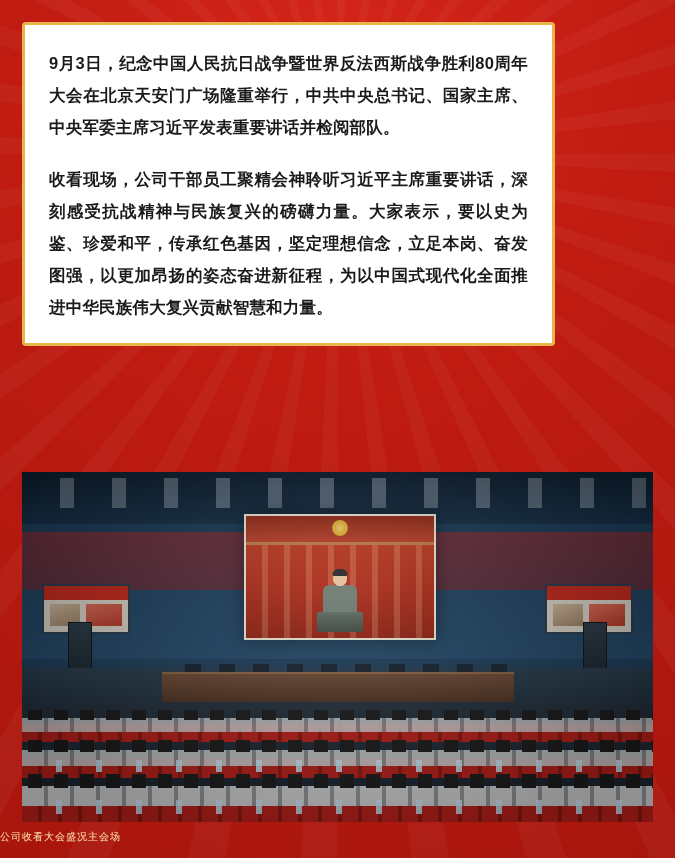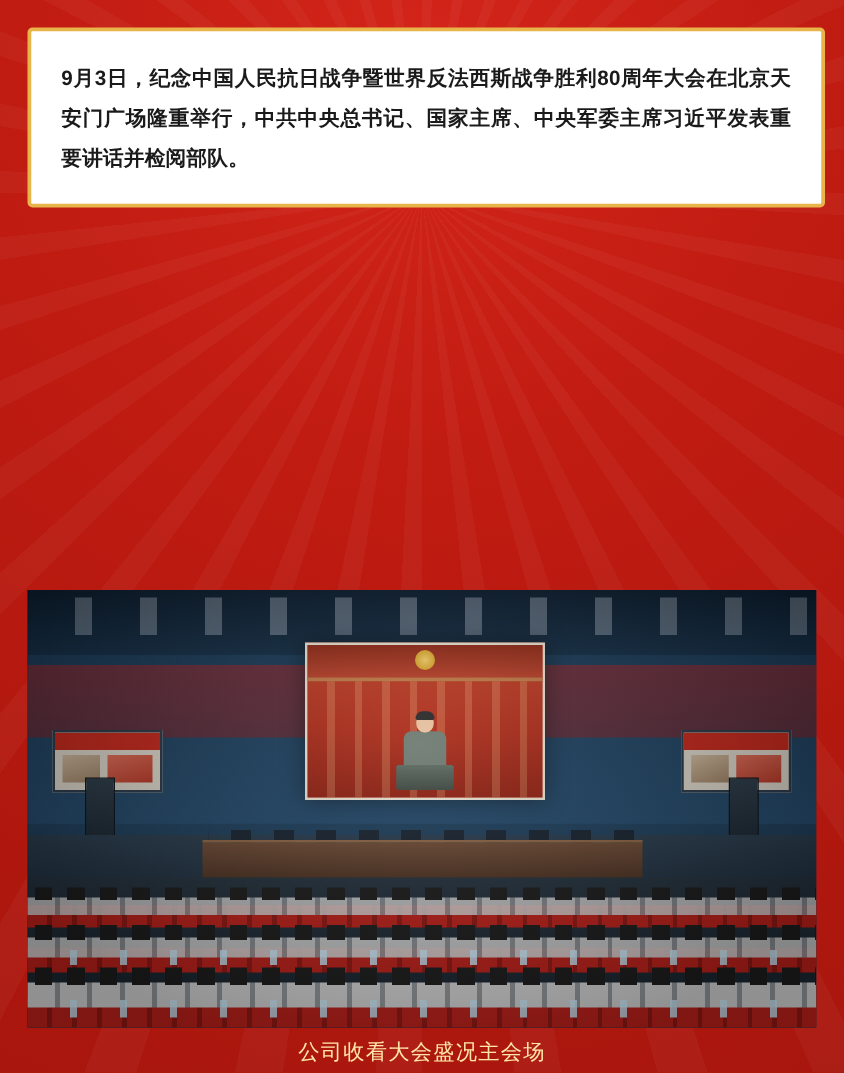--- a/index.html
+++ b/index.html
@@ -27,21 +27,21 @@
     background:
       repeating-conic-gradient(from 0deg at 50% 18%,
         rgba(255,255,255,0.035) 0deg 3deg,
         rgba(0,0,0,0.0) 3deg 9deg);
     pointer-events: none;
   }
   .article-card {
     position: absolute;
     left: 22px;
     top: 22px;
-    width: 638px;
+    width: 533px;
     box-sizing: border-box;
     border: 3px solid #e8b54a;
     border-radius: 4px;
     background: #ffffff;
     padding: 22px 24px 20px 24px;
   }
   .article-card p {
     margin: 0 0 20px 0;
     font-size: 16.5px;
     line-height: 32px;
@@ -297,34 +297,35 @@
     position: absolute;
     inset: 0;
     background: radial-gradient(ellipse at 50% 35%, rgba(255,255,255,0.06) 0%, rgba(0,0,0,0.30) 80%);
     pointer-events: none;
   }
   .caption {
     position: absolute;
     left: 0;
     top: 830px;
     width: 100%;
-    text-align: center;
+    text-align: left;
     color: #ffe6a8;
-    font-size: 17px;
+    font-size: 10px;
     letter-spacing: 1px;
   }
 </style>
 </head>
 <body>
 
 <div class="page">
   <div class="rays"></div>
 
   <div class="article-card">
     <p>9月3日，纪念中国人民抗日战争暨世界反法西斯战争胜利80周年大会在北京天安门广场隆重举行，中共中央总书记、国家主席、中央军委主席习近平发表重要讲话并检阅部队。</p>
+    <p>收看现场，公司干部员工聚精会神聆听习近平主席重要讲话，深刻感受抗战精神与民族复兴的磅礴力量。大家表示，要以史为鉴、珍爱和平，传承红色基因，坚定理想信念，立足本岗、奋发图强，以更加昂扬的姿态奋进新征程，为以中国式现代化全面推进中华民族伟大复兴贡献智慧和力量。</p>
   </div>
 
   <div class="photo-wrap">
     <div class="photo">
       <div class="hall-bg"></div>
       <div class="ceiling"></div>
       <div class="ceiling-lights"></div>
       <div class="back-wall"></div>
       <div class="wall-band"></div>
       <div class="wall-text">中 ……限公司</div>

